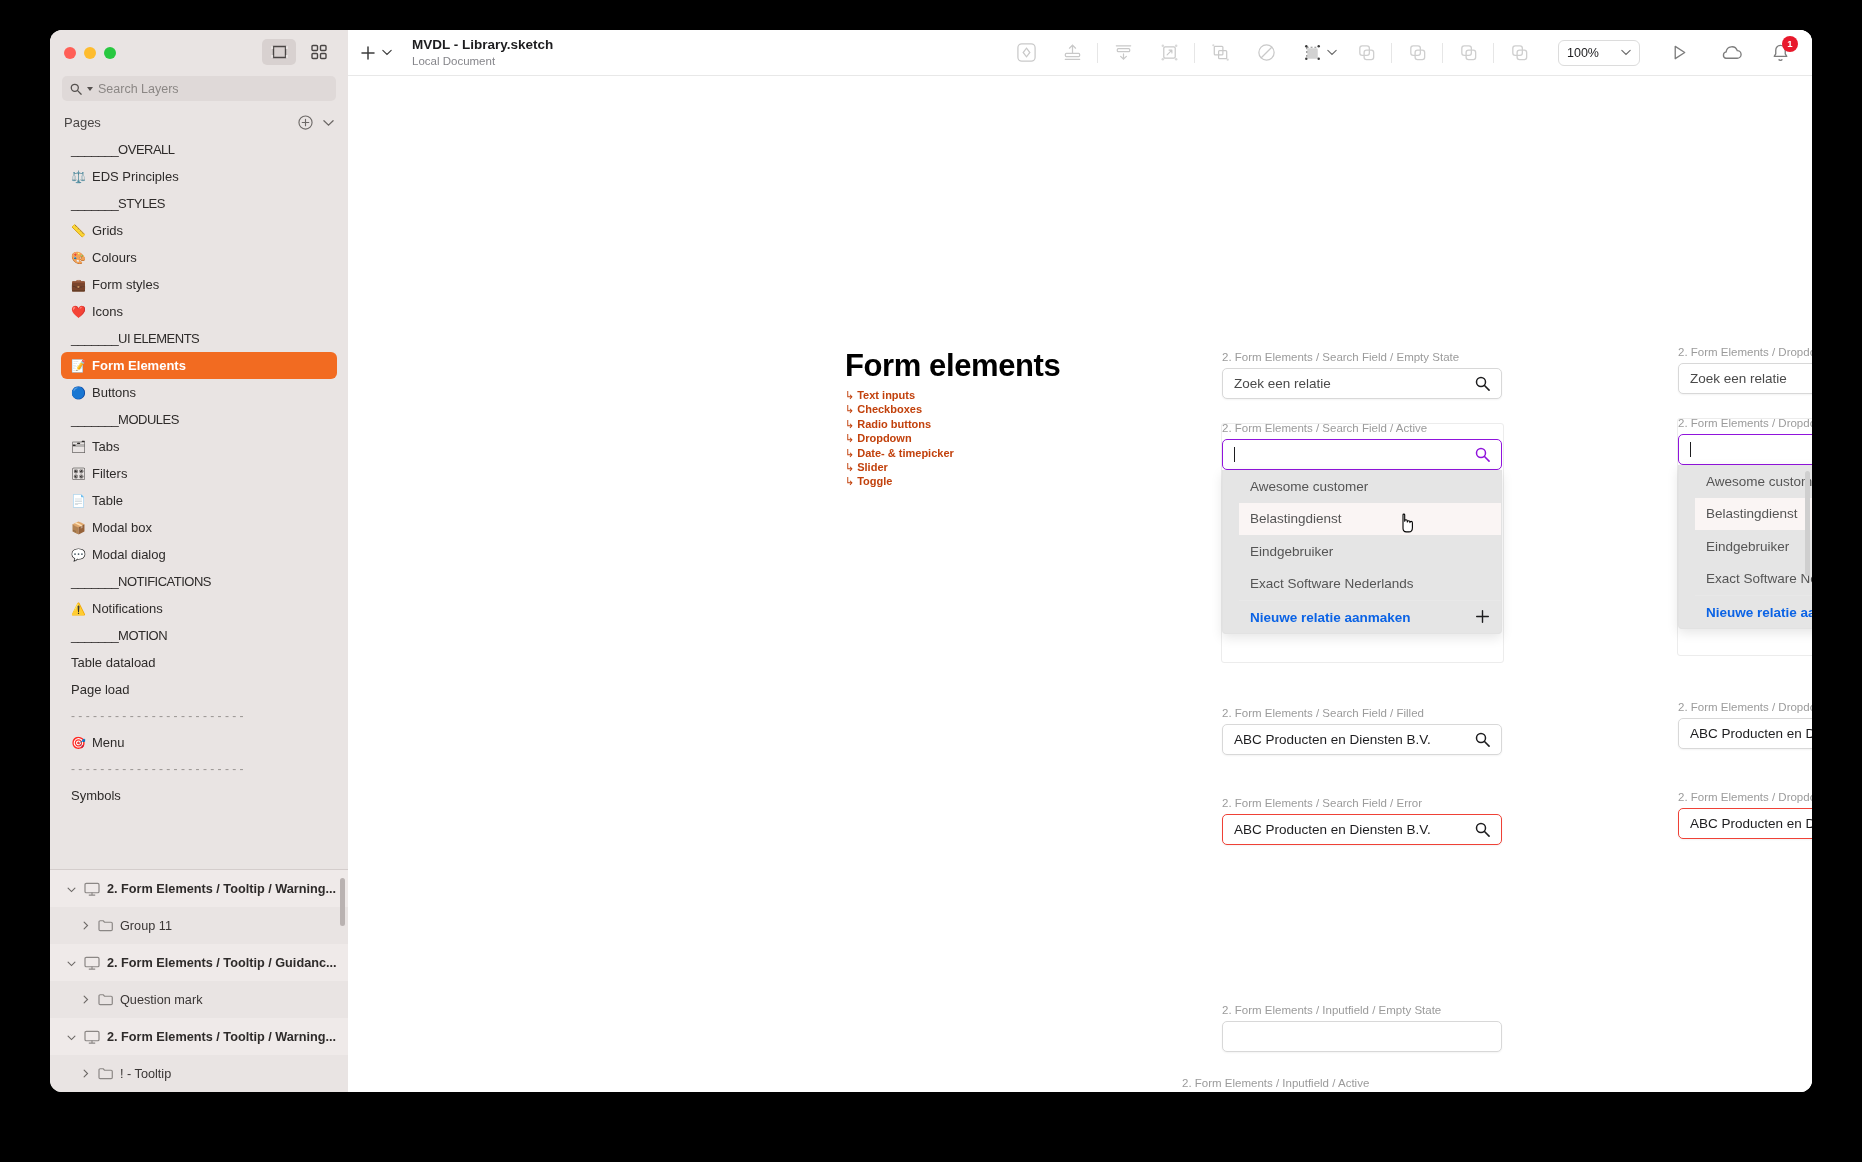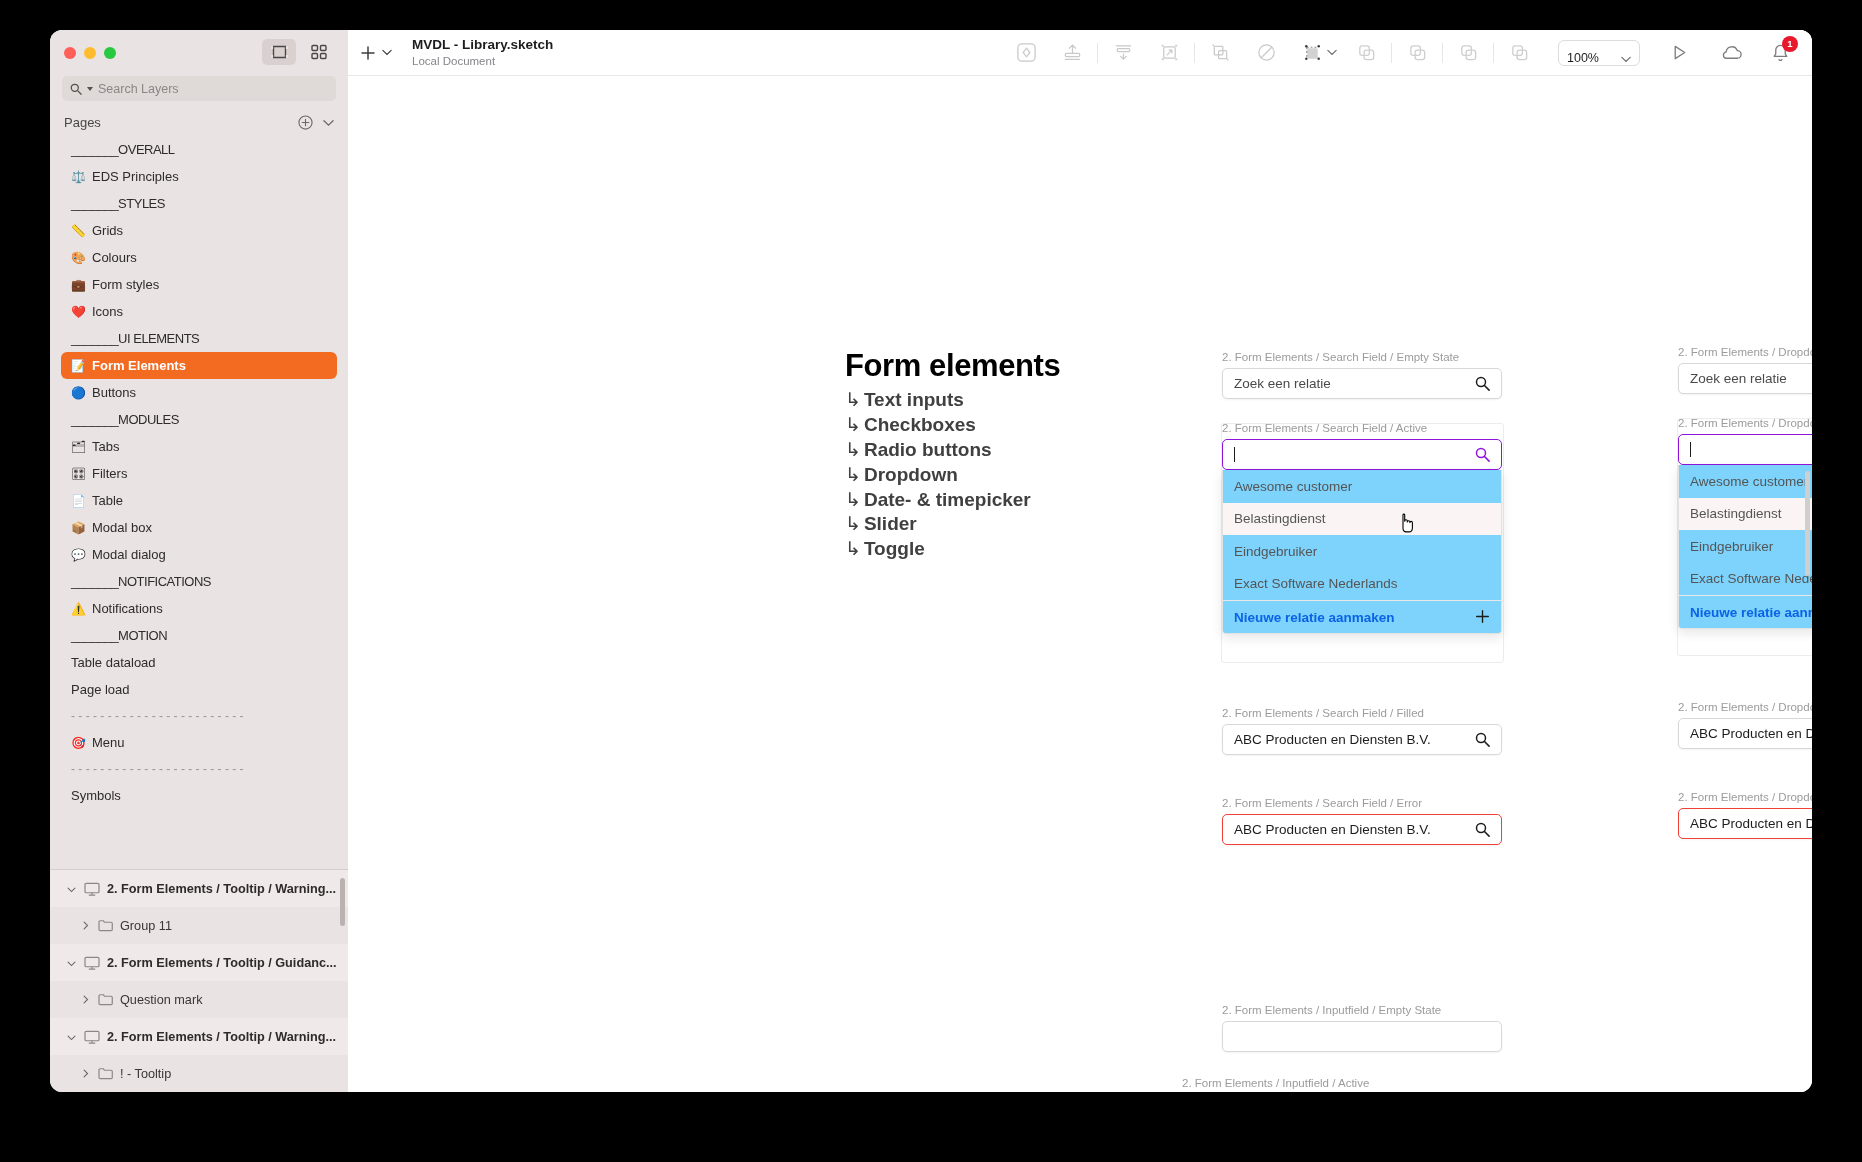--- a/index.html
+++ b/index.html
@@ -132,21 +132,21 @@
   .tb-icons { display: flex; align-items: center; gap: 0px; }
   .tb-ic {
     width: 46px; height: 34px;
     display: flex; align-items: center; justify-content: center;
     color: #c9c9c9;
   }
   .vsep { width: 1px; height: 20px; background: #e6e6e6; margin: 0 2px; }
   .zoom-ctl {
     width: 82px; height: 26px;
     border: 1px solid #dcdcdc; border-radius: 6px;
-    display: flex; align-items: flex-end; padding: 0 8px;
+    display: flex; align-items: center; padding: 0 8px;
     font-size: 12.5px; color: #1d1d1f;
     margin: 0 10px;
   }
   .zoom-ctl .cv { margin-left: auto; color: #6b6b6b; font-size: 10px; }
   .bell-wrap { position: relative; width: 40px; display:flex; align-items:center; justify-content:center;}
   .badge {
     position: absolute; top: -7px; right: 2px;
     background: #e8192c; color: #fff;
     font-size: 9.5px; font-weight: bold;
     min-width: 16px; height: 16px; border-radius: 8px;
@@ -157,21 +157,21 @@
   
   .canvas { flex: 1; position: relative; background: #fff; overflow: hidden; }
 
   .headline {
     position: absolute;
     left: 497px; top: 272px;
     width: 330px;
   }
   .headline h1 { font-size: 31px; font-weight: bold; color: #000; letter-spacing: -0.4px; }
   .headline ul { list-style: none; margin-top: 4px; }
-  .headline li { font-size: 19px; font-weight: bold; color: #404040; line-height: 1.31; }
+  .headline li { font-size: 11px; font-weight: bold; color: #c2410c; line-height: 1.31; }
   .headline li .arr { font-weight: normal; margin-right: 3px; }
 
   .speclabel {
     font-size: 11.5px; color: #9b9b9b;
     margin-bottom: 5px;
     white-space: nowrap;
   }
 
   .fld {
     position: absolute;
@@ -192,26 +192,27 @@
   .inputbox.active { border: 1.6px solid #9014dc; box-shadow: none; }
   .inputbox.error { border: 1.6px solid #ef4136; }
   .caret {
     display: inline-block; width: 1px; height: 15px;
     background: #1d1d1f;
     animation: blink 1.06s step-end infinite;
   }
   @keyframes blink { 50% { opacity: 0; } }
 
   .menu-card {
-    background: #7dd3fc;
+    background: #e5e5e5;
     border: 1px solid #e2e2e2;
     border-top: none;
     box-shadow: 0 4px 12px rgba(0,0,0,0.10);
     border-radius: 0 0 4px 4px;
     overflow: hidden;
+    padding-left: 16px;
   }
   .menu-item {
     height: 32.5px;
     display: flex; align-items: center;
     padding: 0 11px;
     font-size: 13.5px;
     color: #555;
   }
   .menu-item.hover { background: #faf5f4; }
   .menu-foot {

